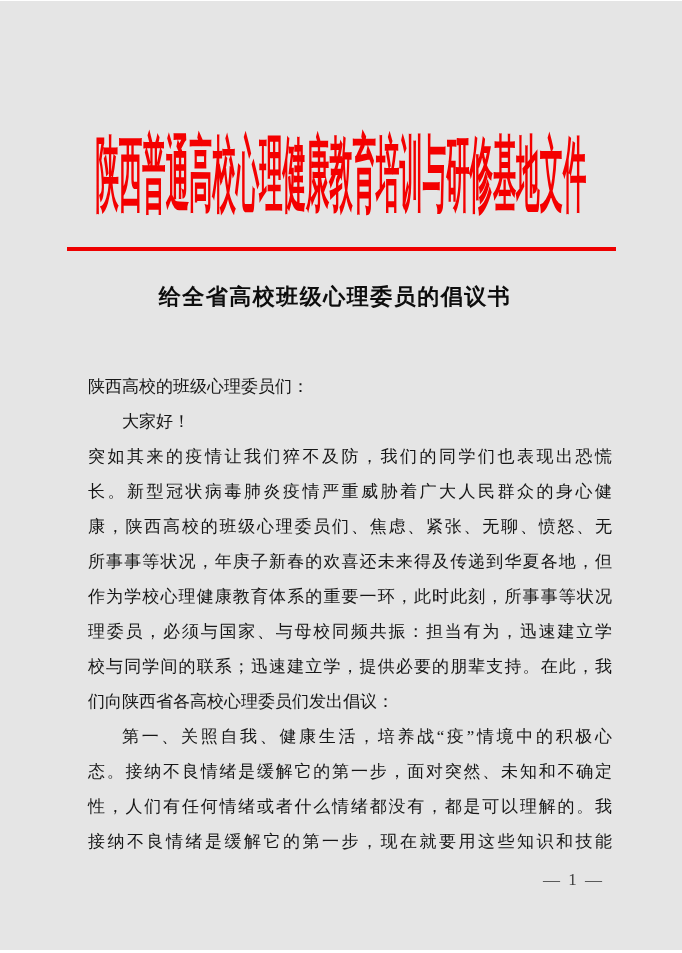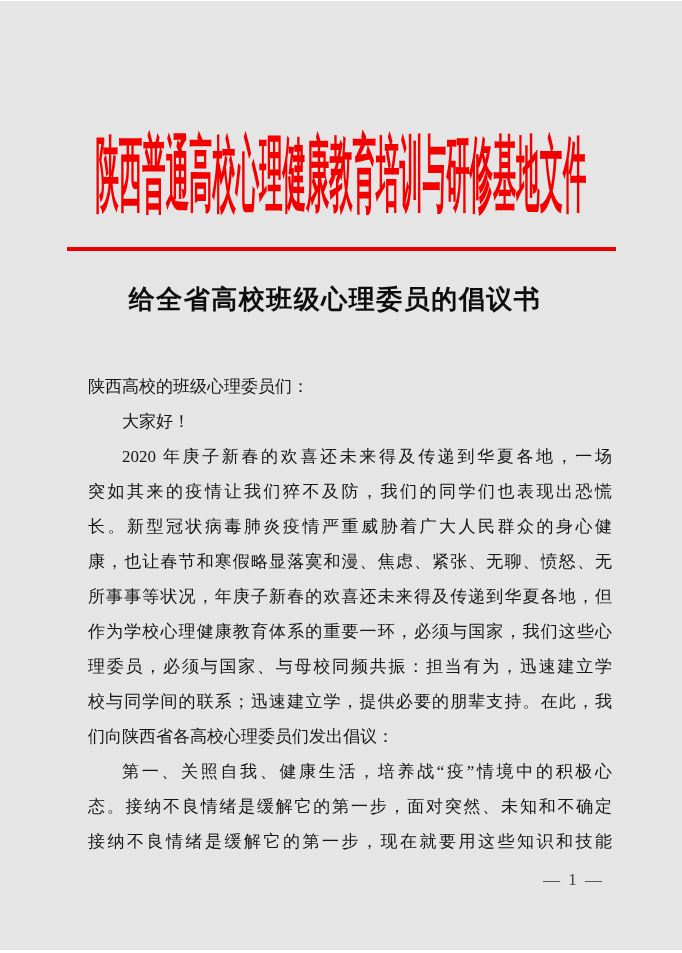--- a/index.html
+++ b/index.html
@@ -40,21 +40,21 @@
     height: 4px;
   }
   .doc-title {
     position: absolute;
     top: 281px;
     left: 0;
     right: 12px;
     text-align: center;
     font-family: "Liberation Sans", "DejaVu Sans", sans-serif;
     font-weight: bold;
-    font-size: 26px;
+    font-size: 22px;
     letter-spacing: 1.5px;
     color: #0d0d0d;
     white-space: nowrap;
   }
   .body-text {
     position: absolute;
     top: 368px;
     left: 88px;
     width: 524px;
     font-size: 17px;
@@ -89,29 +89,29 @@
     <span class="letterhead-text" style="color: rgb(244, 0, 0);">陕西普通高校心理健康教育培训与研修基地文件</span>
   </div>
 
   <div class="red-rule" style="background: rgb(238, 0, 0);"></div>
 
   <div class="doc-title">给全省高校班级心理委员的倡议书</div>
 
   <div class="body-text" style="color: rgb(22, 22, 22);">
       <div class="line">陕西高校的班级心理委员们：</div>
       <div class="line indent">大家好！</div>
-      <div class="line indent fill">2020 年庚子新春的欢喜还未来得及传递到华夏各地，一场</div>
       <div class="line fill">突如其来的疫情让我们猝不及防，我们的同学们也表现出恐慌</div>
       <div class="line fill">长。新型冠状病毒肺炎疫情严重威胁着广大人民群众的身心健</div>
-      <div class="line fill">康，也让春节和寒假略显落寞和漫、焦虑、紧张、无聊、愤怒、无</div>
+      <div class="line fill">康，陕西高校的班级心理委员们、焦虑、紧张、无聊、愤怒、无</div>
       <div class="line fill">所事事等状况，年庚子新春的欢喜还未来得及传递到华夏各地，但</div>
-      <div class="line fill">作为学校心理健康教育体系的重要一环，必须与国家，我们这些心</div>
+      <div class="line fill">作为学校心理健康教育体系的重要一环，此时此刻，所事事等状况</div>
       <div class="line fill">理委员，必须与国家、与母校同频共振：担当有为，迅速建立学</div>
       <div class="line fill">校与同学间的联系；迅速建立学，提供必要的朋辈支持。在此，我</div>
       <div class="line">们向陕西省各高校心理委员们发出倡议：</div>
       <div class="line indent fill">第一、关照自我、健康生活，培养战“疫”情境中的积极心</div>
       <div class="line fill">态。接纳不良情绪是缓解它的第一步，面对突然、未知和不确定</div>
+      <div class="line fill">性，人们有任何情绪或者什么情绪都没有，都是可以理解的。我</div>
       <div class="line fill">接纳不良情绪是缓解它的第一步，现在就要用这些知识和技能</div>
     </div>
 
   <div class="page-number">— 1 —</div>
 
 </div>
 
 </body></html>

